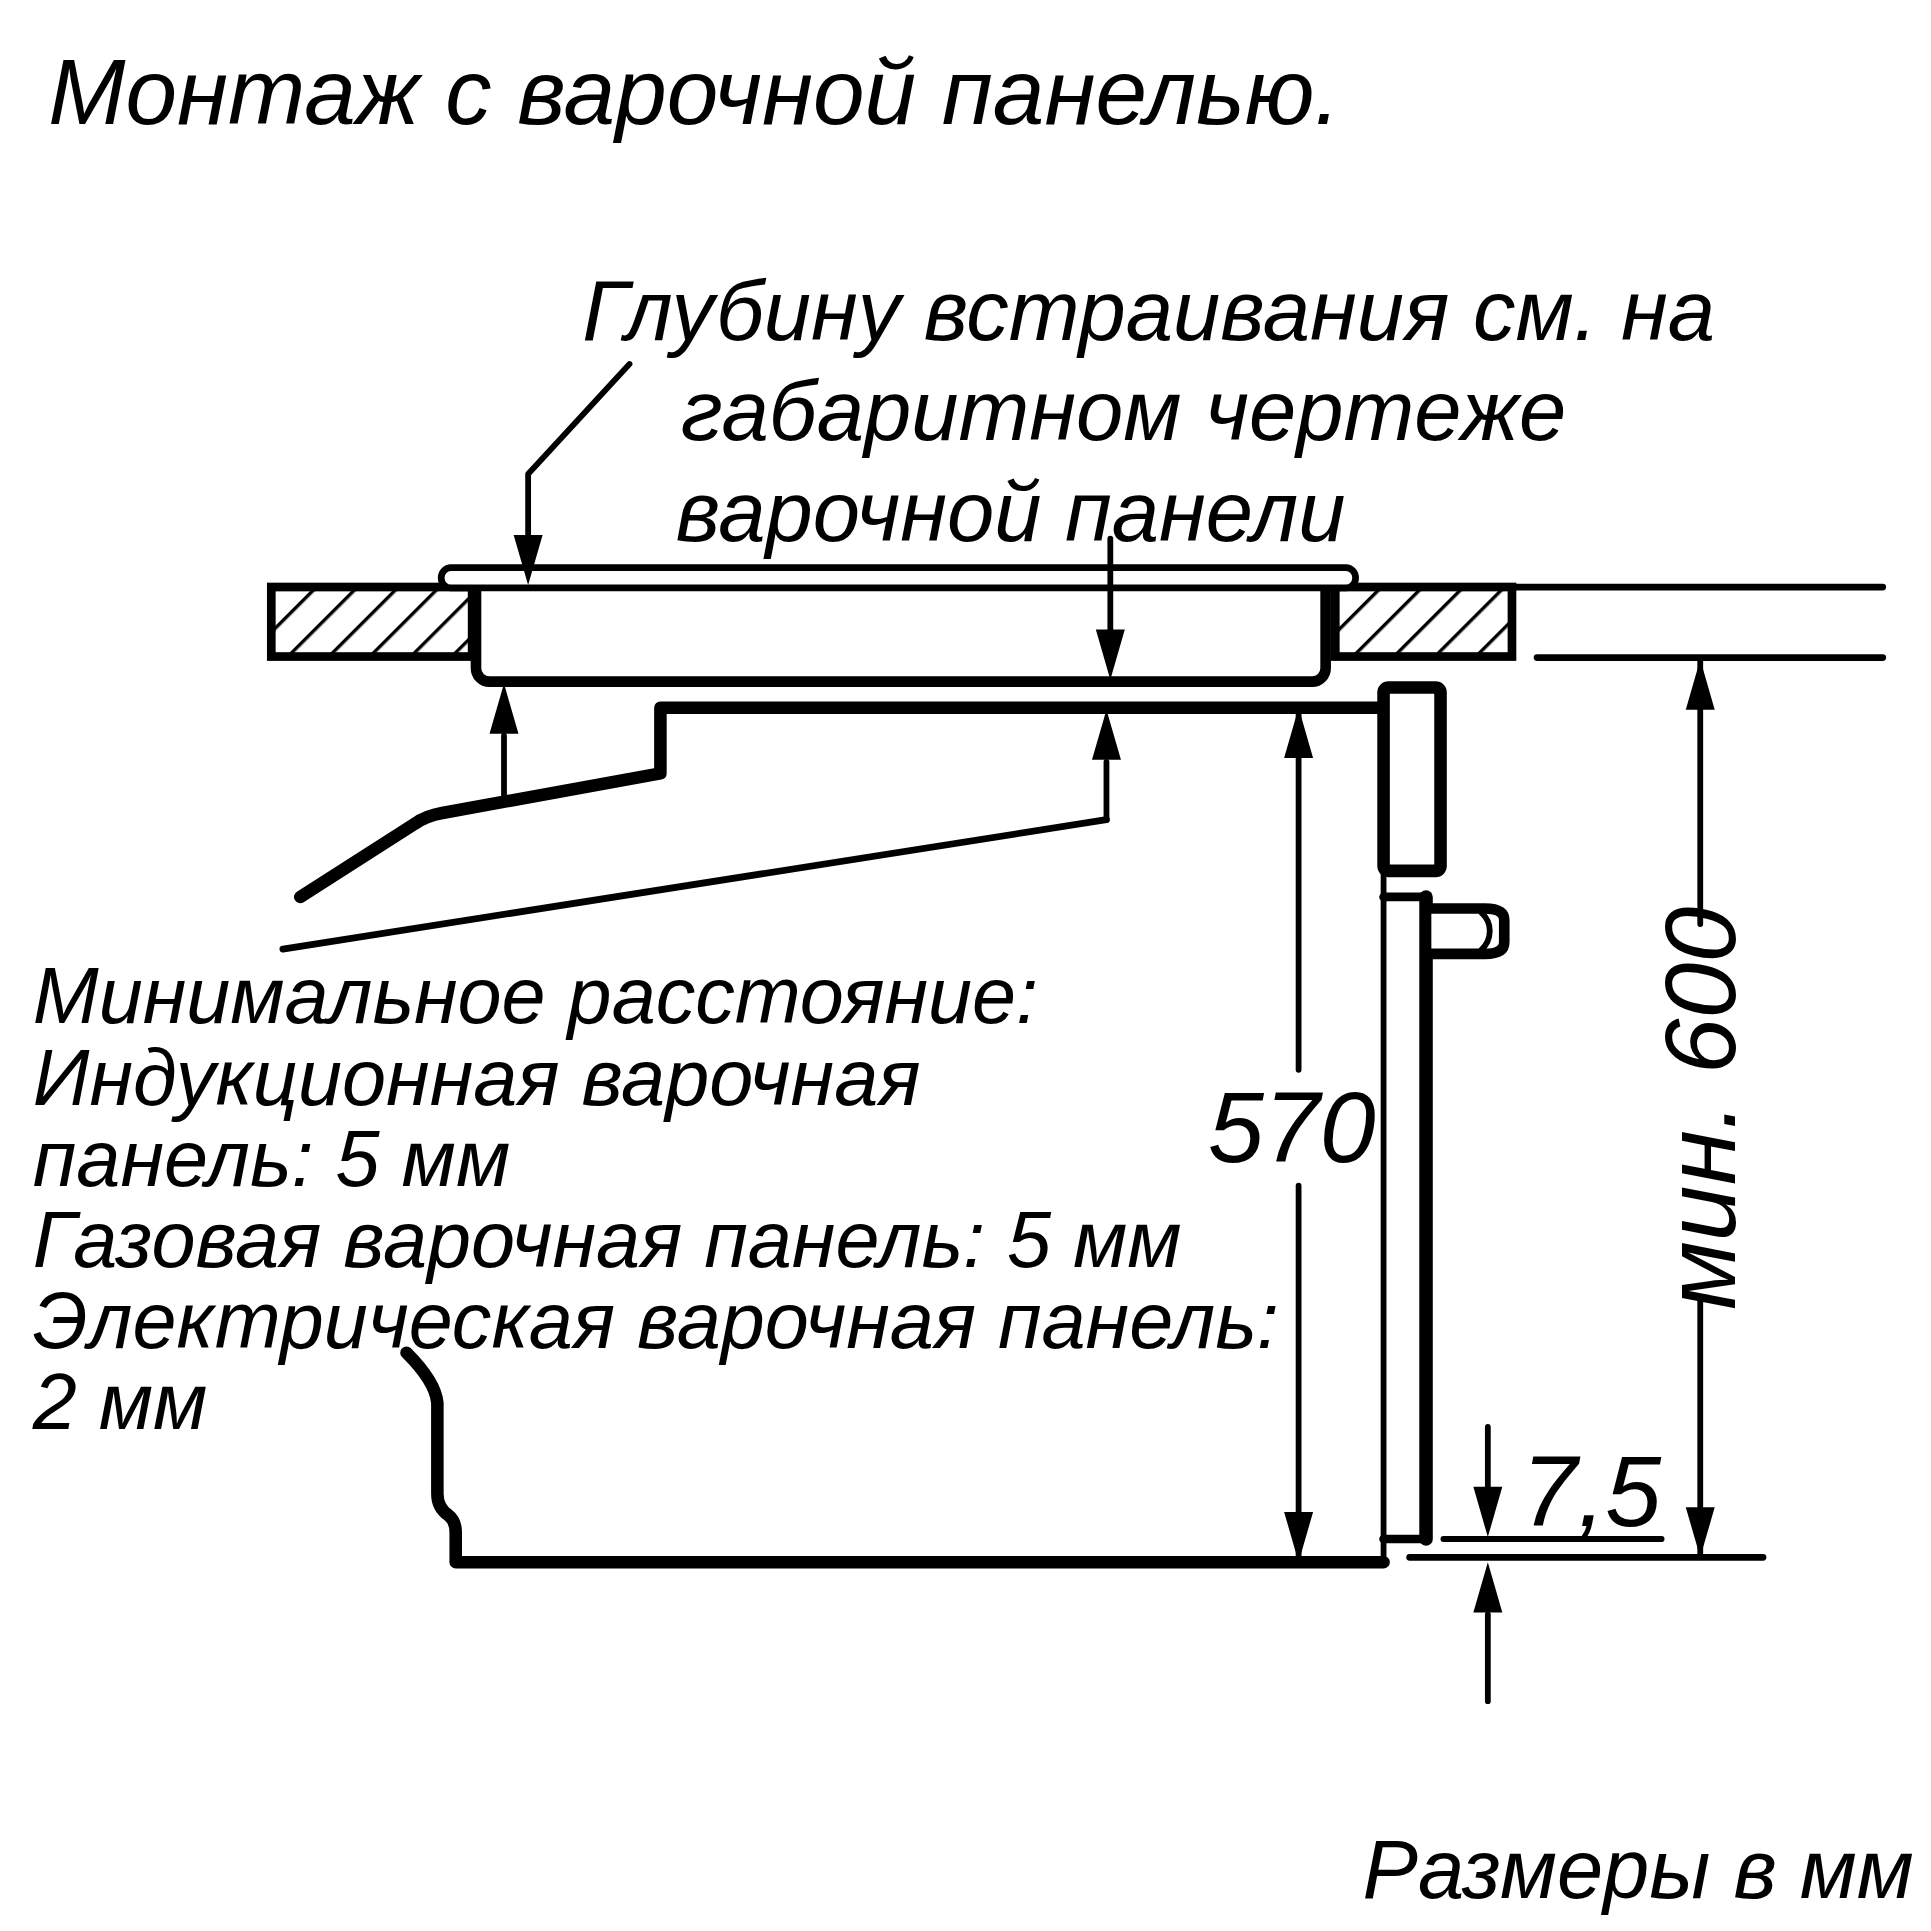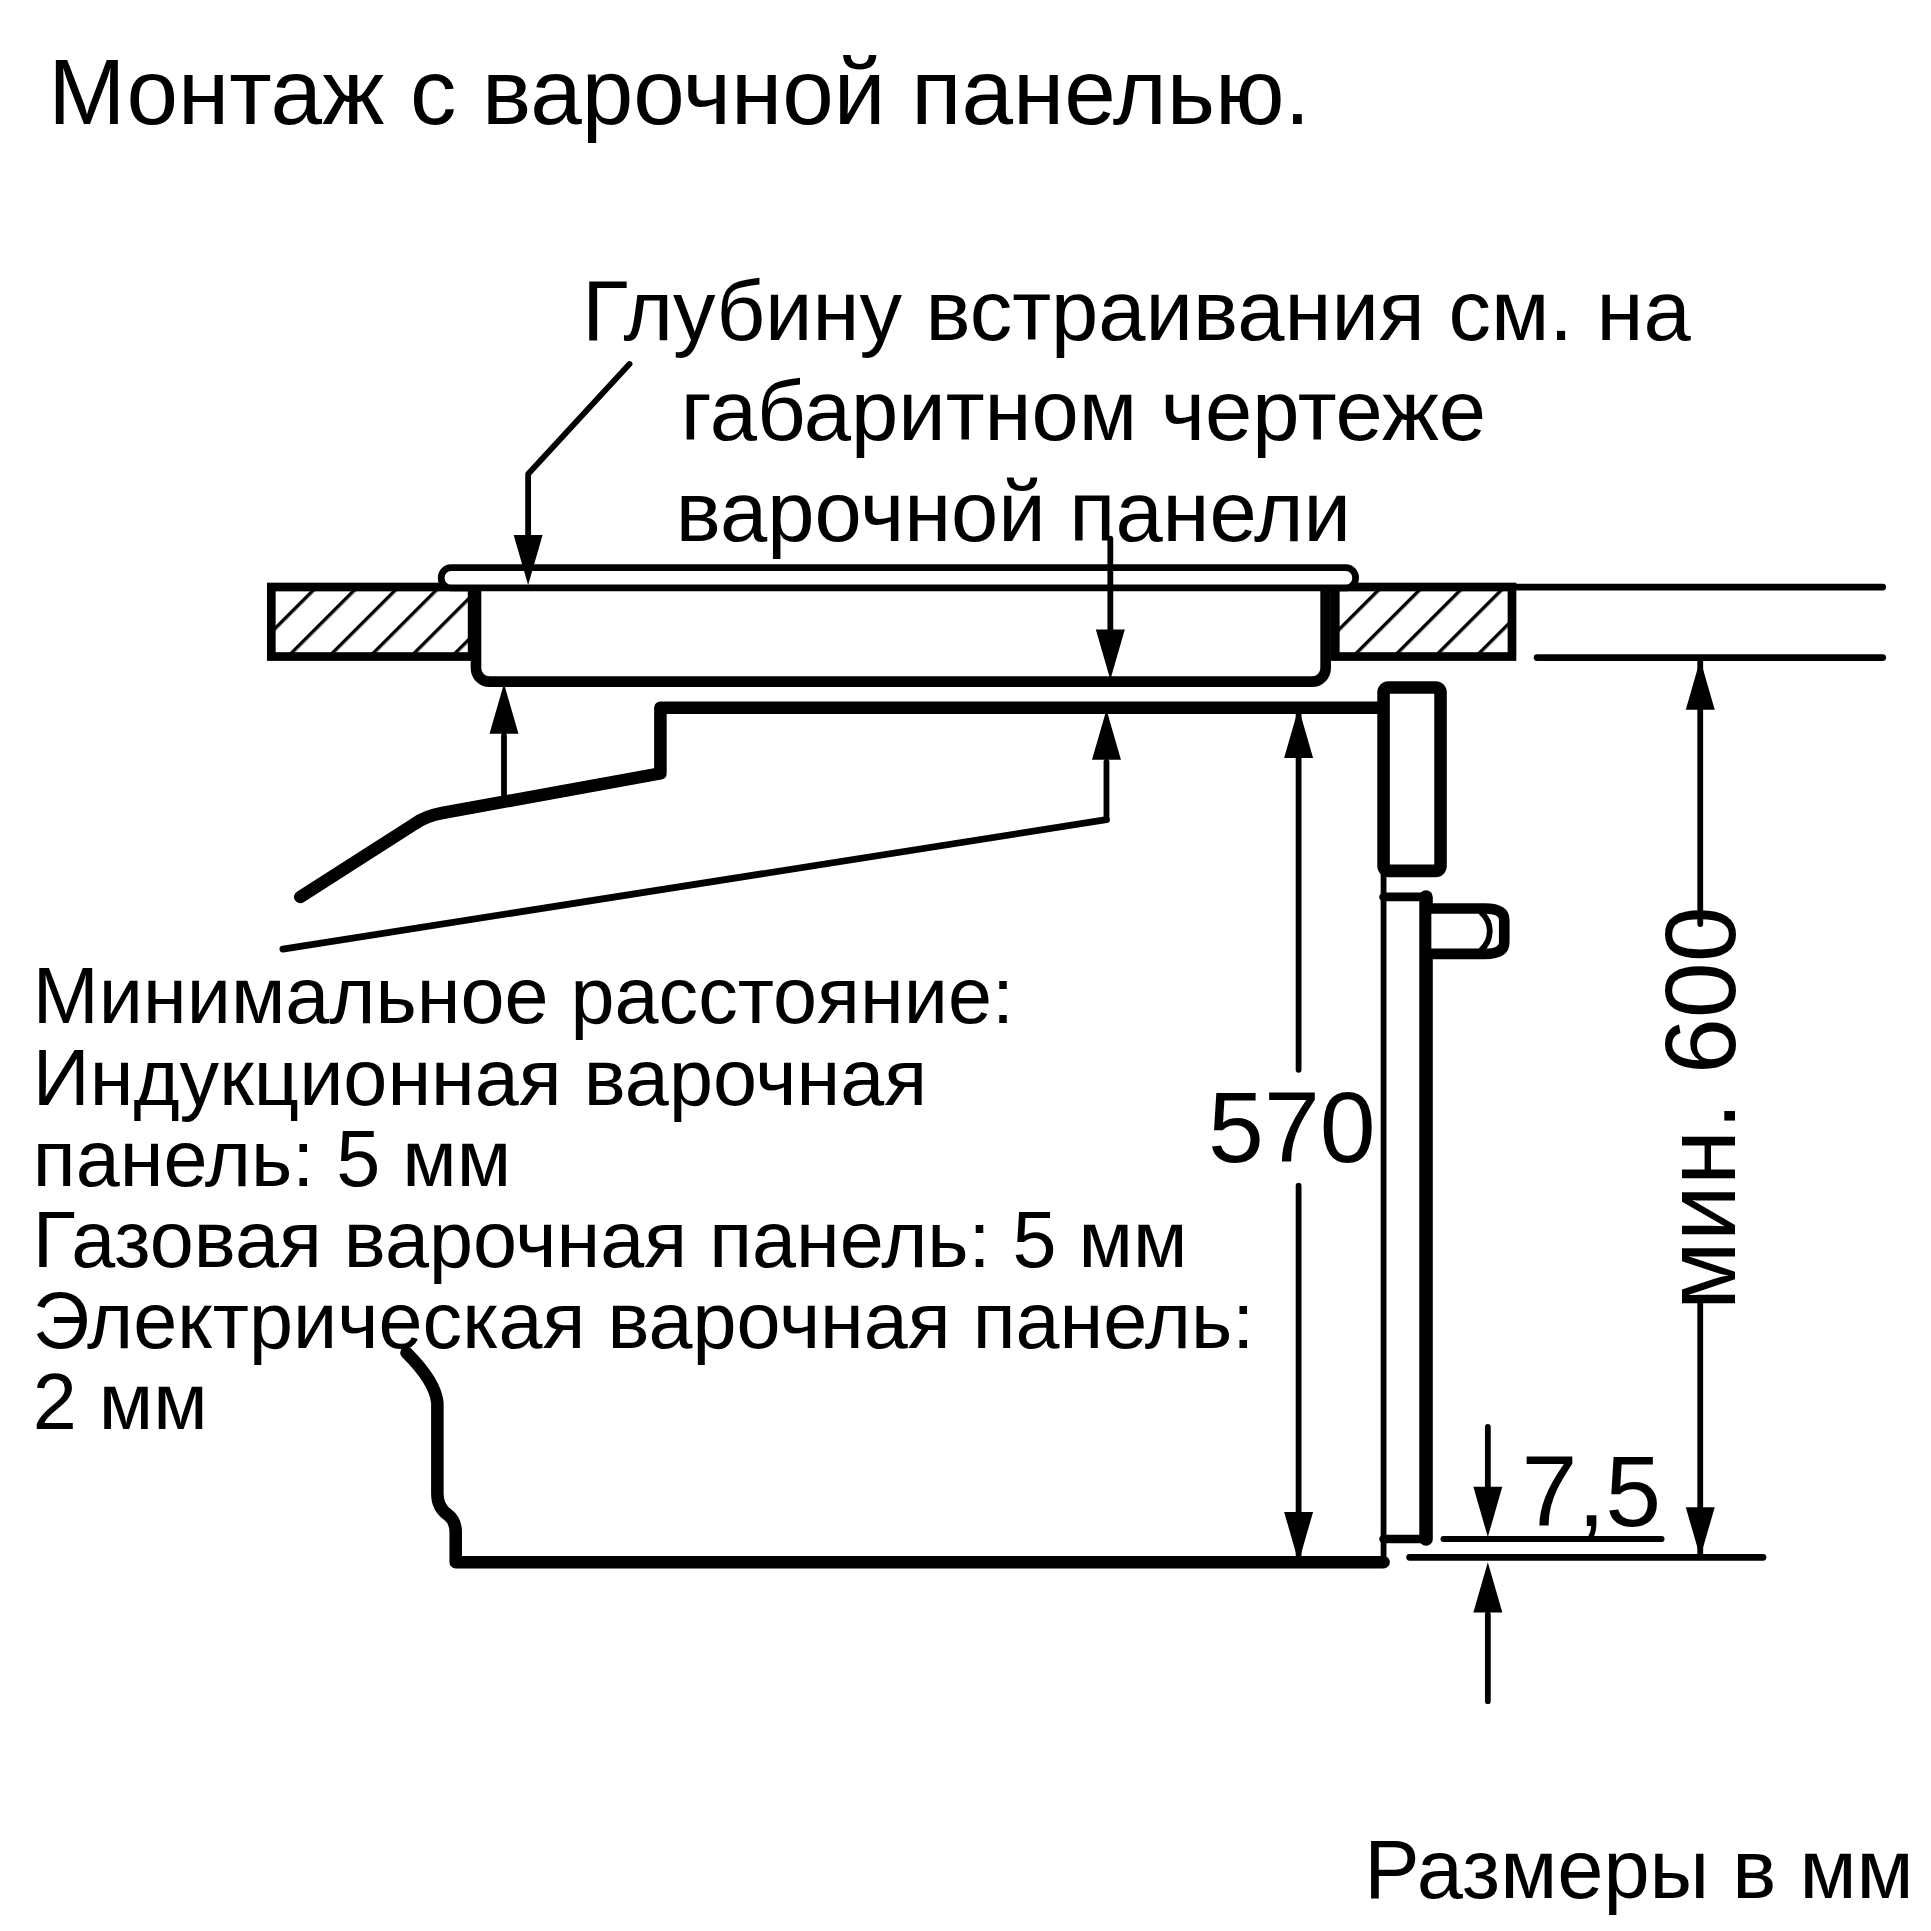--- a/index.html
+++ b/index.html
@@ -1,16 +1,16 @@
 <!DOCTYPE html>
 <html><head>
 <meta charset="utf-8">
 <style>
   html,body{margin:0;padding:0;background:#ffffff;}
-  #stage{position:relative;width:1931px;height:1931px;background:#ffffff;overflow:hidden;}
+  #stage{position:relative;width:1931px;height:1931px;background:#ffffff;overflow:hidden;font-style:italic;}
   svg{position:absolute;left:0;top:0;}
   text{font-family:"Liberation Sans","DejaVu Sans",sans-serif;fill:#000;}
   .t-title{font-size:96px;}
   .t-ann{font-size:88px;}
   .t-note{font-size:82px;}
   .t-dim{font-size:104px;}
   .t-foot{font-size:86px;}
   .ln{stroke:#000;fill:none;stroke-linecap:round;stroke-linejoin:round;}
   .thick{stroke-width:13;}
   .mid{stroke-width:9;}

